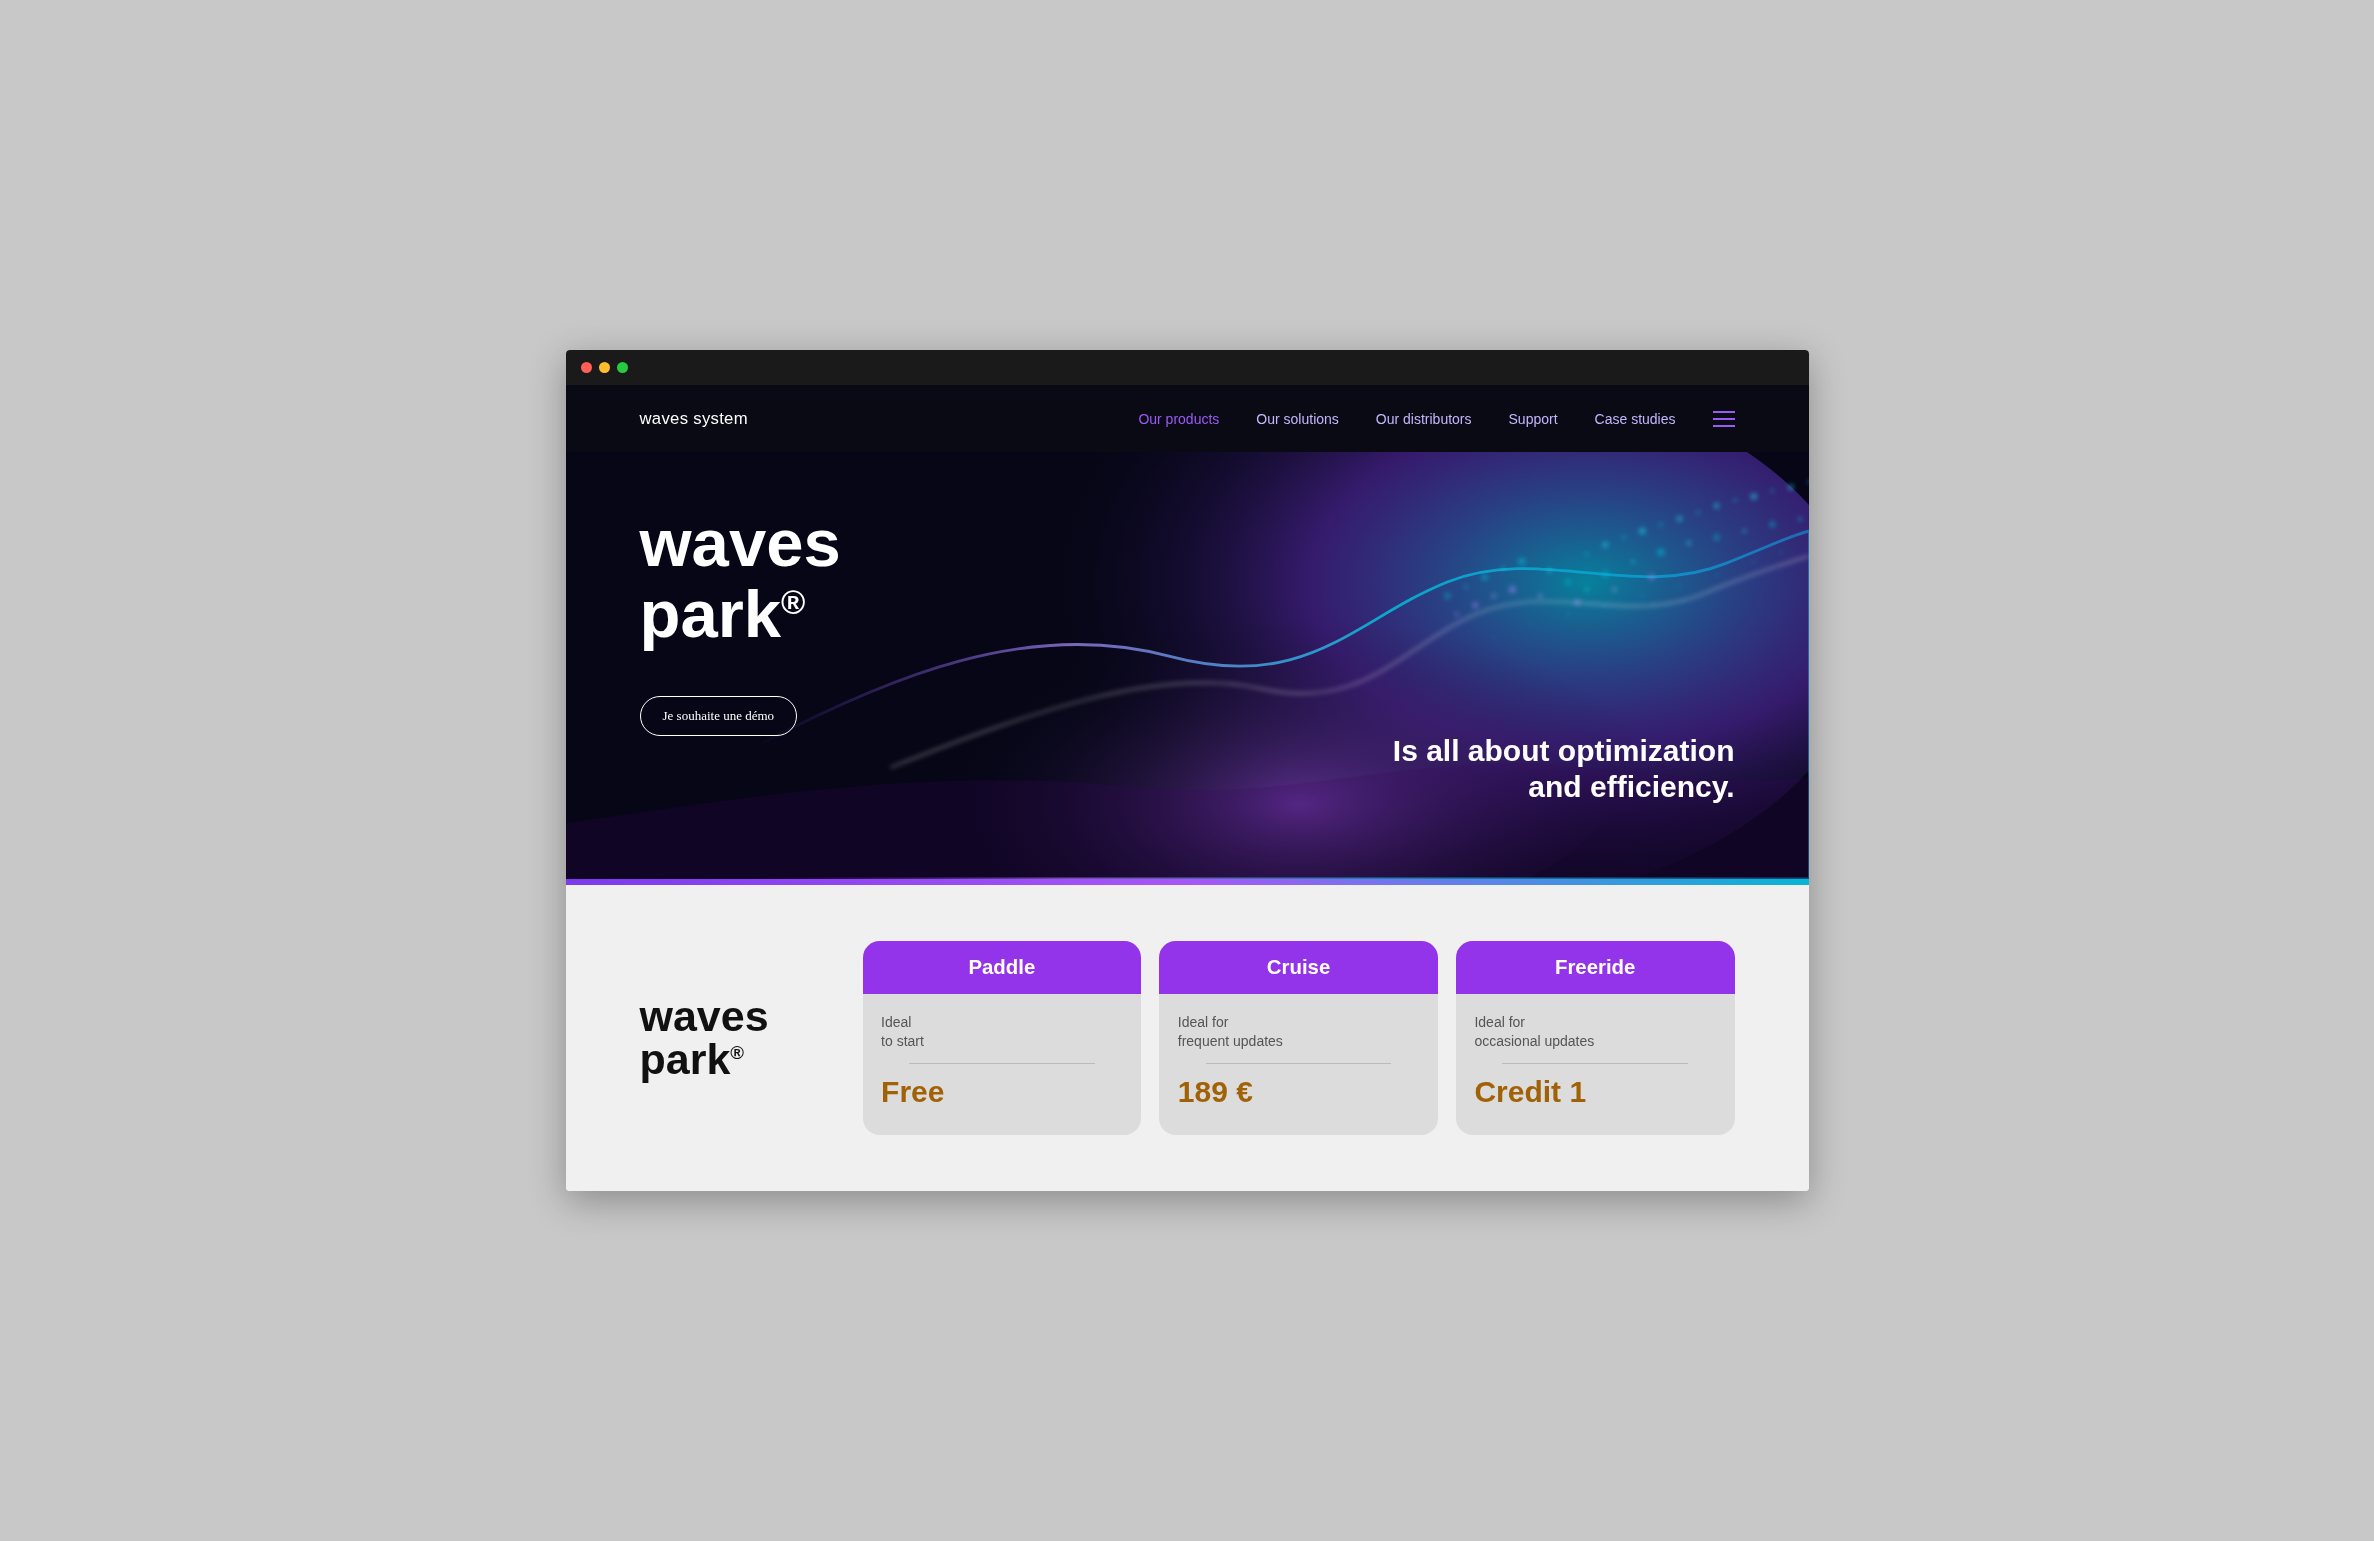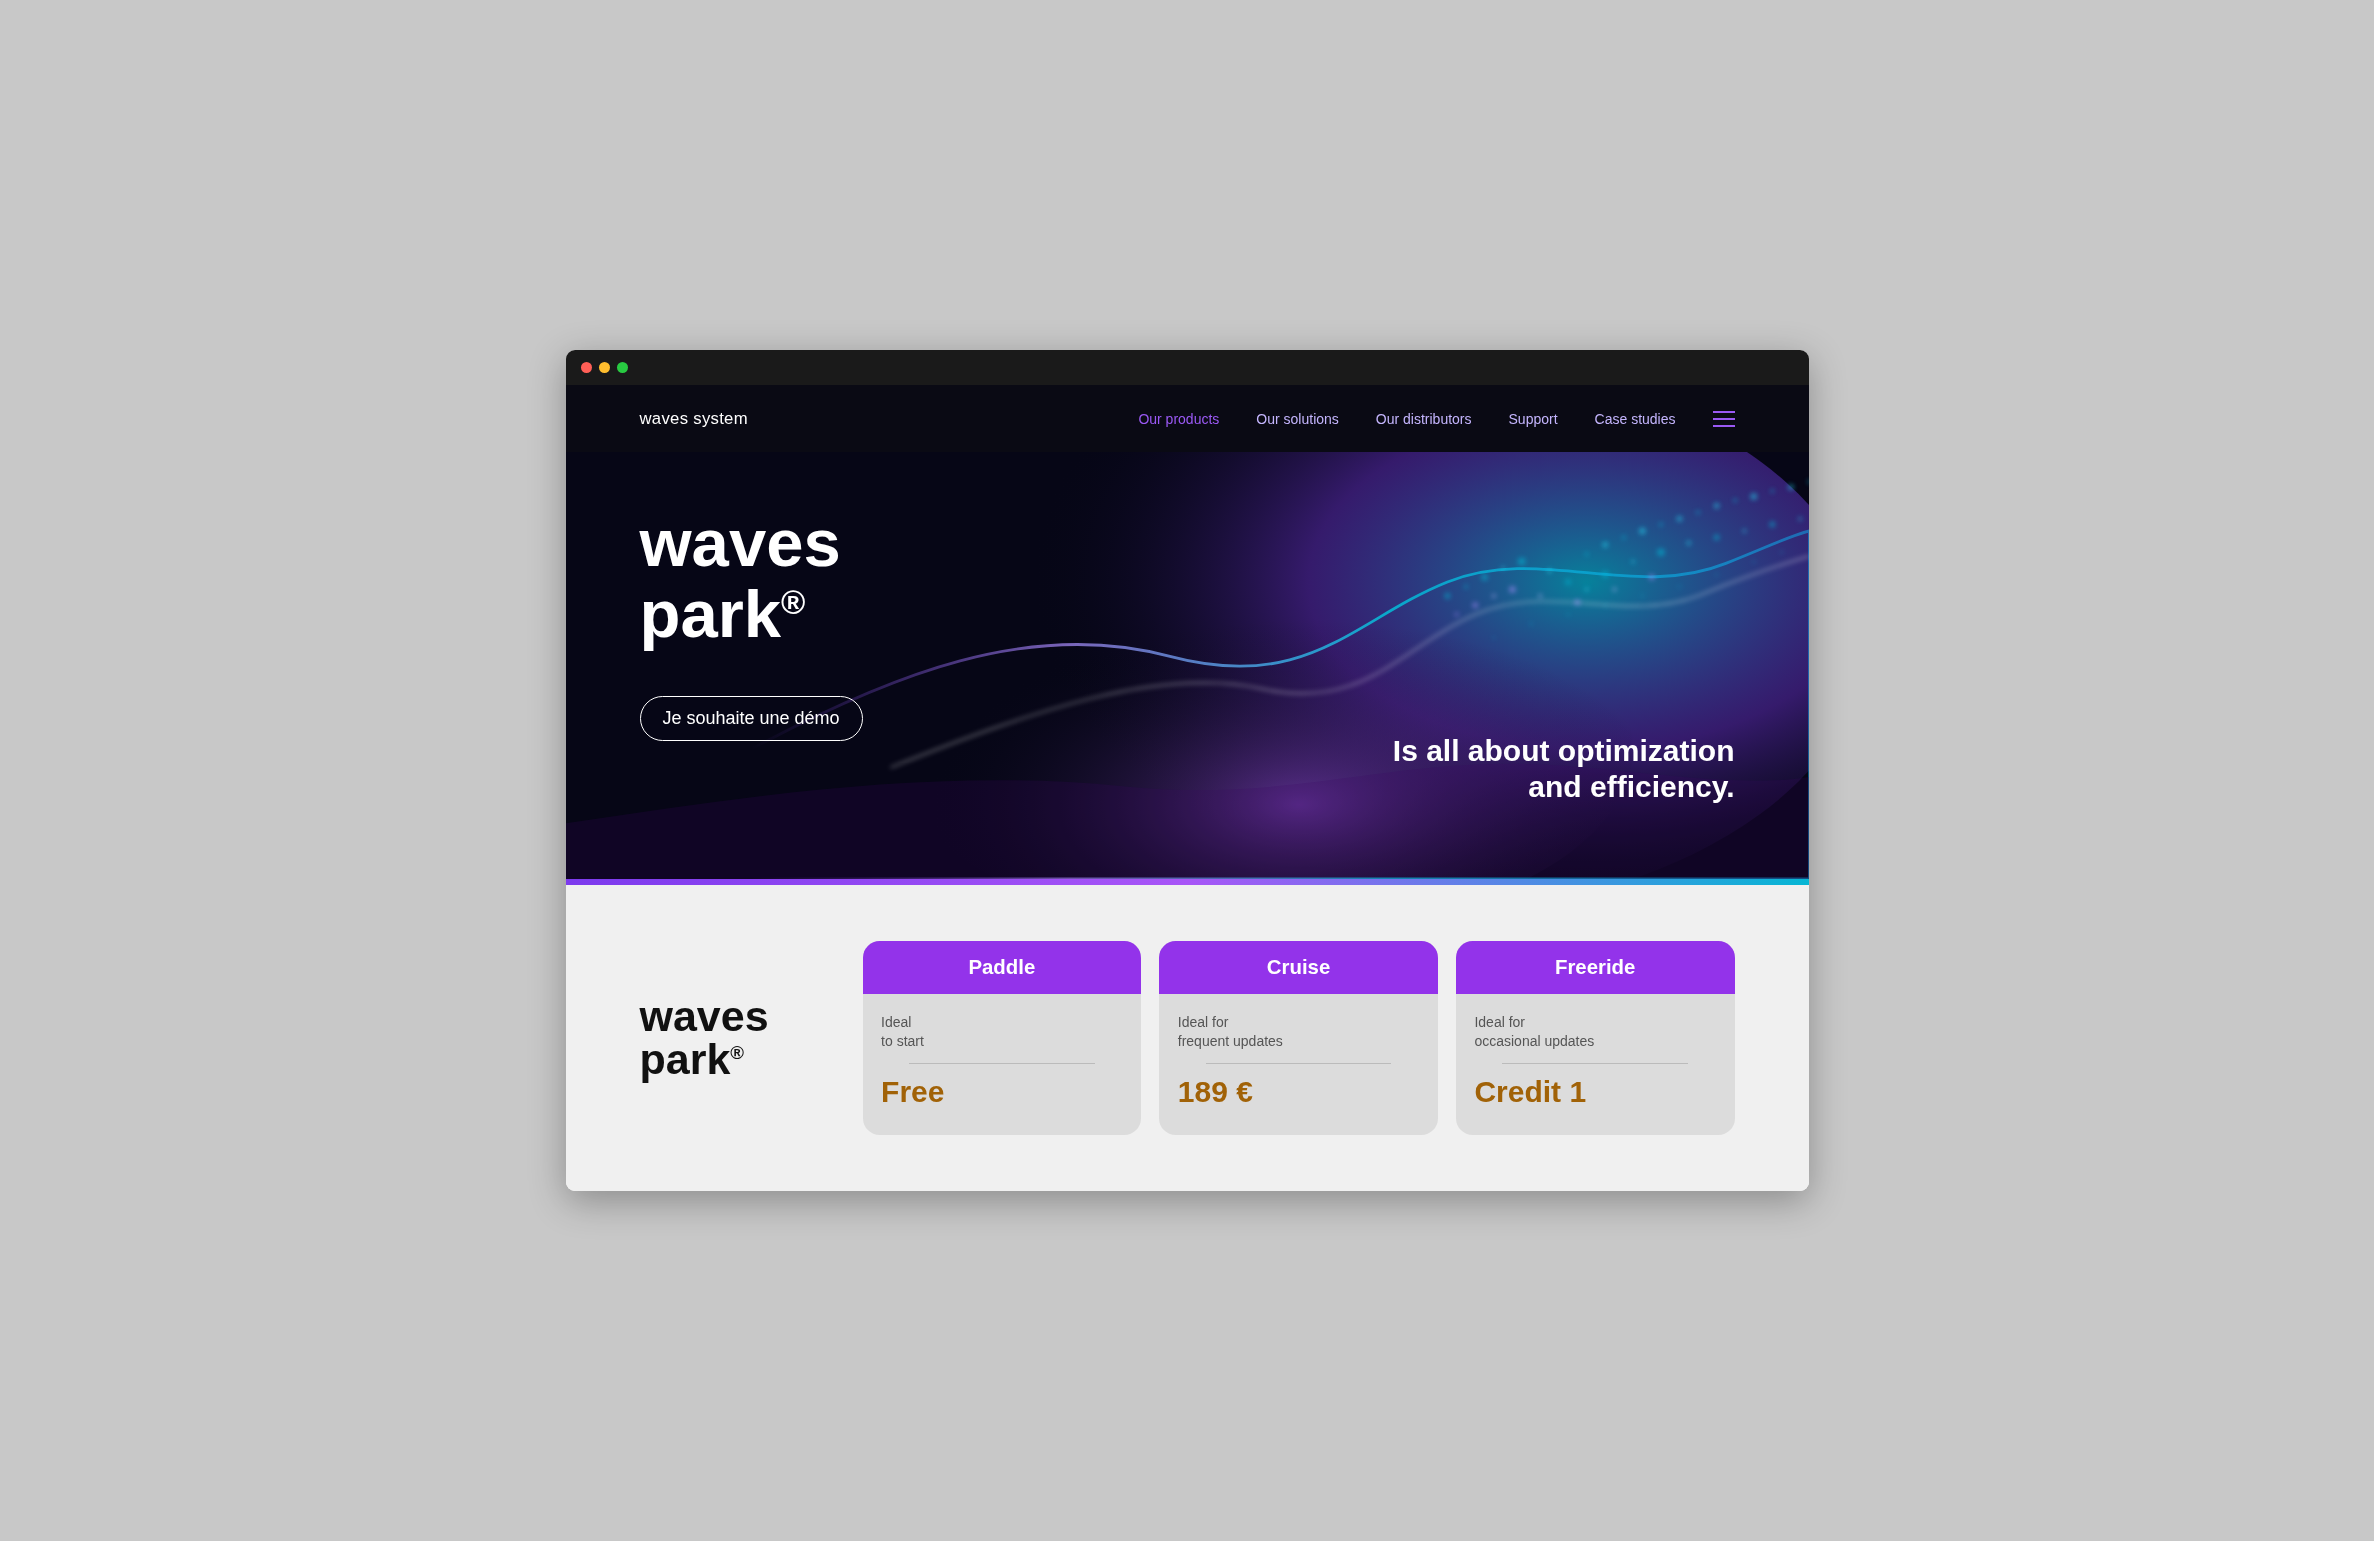--- a/index.html
+++ b/index.html
@@ -9,21 +9,21 @@
       display: flex;
       justify-content: center;
       align-items: center;
       min-height: 100vh;
       font-family: -apple-system, BlinkMacSystemFont, 'Segoe UI', Arial, sans-serif;
     }
 
     .browser-window {
       width: 1243px;
       background: #fff;
-      border-radius: 9px;
+      border-radius: 4px;
       overflow: hidden;
       box-shadow: 0 9.3px 37px rgba(0,0,0,0.3);
     }
 
     
     .browser-bar {
       background: #1a1a1a;
       height: 35px;
       display: flex;
       align-items: center;
@@ -119,23 +119,24 @@
     .hero-title sup {
       font-size: 33px;
     }
 
     .hero-demo-btn {
       border: 1.4px solid #fff;
       background: transparent;
       color: #fff;
       padding: 11px 22px;
       border-radius: 28px;
-      font-size: 18px;
+      font-size: 13px;
       cursor: pointer;
       margin-top: 18.6px;
+      font-family: Liberation Serif, serif;
     }
 
     .hero-tagline {
       position: absolute;
       right: 74px;
       bottom: 74px;
       z-index: 2;
       text-align: center;
     }
 

